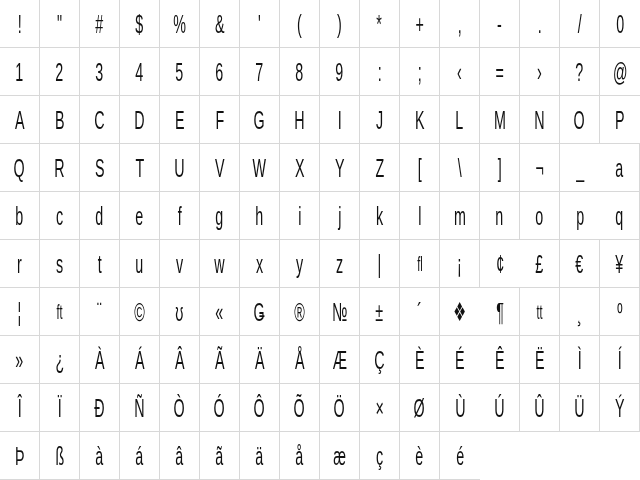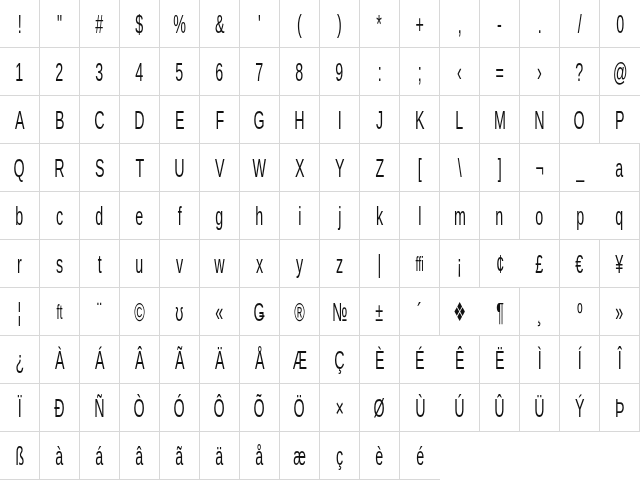--- a/index.html
+++ b/index.html
@@ -313,21 +313,21 @@
     <div class="cell">
       <span class="glyph">y</span>
     </div>
     <div class="cell">
       <span class="glyph">z</span>
     </div>
     <div class="cell">
       <span class="glyph">|</span>
     </div>
     <div class="cell">
-      <span class="glyph small">ffi</span>
+      <span class="glyph small">fl</span>
     </div>
     <div class="cell">
       <span class="glyph">¡</span>
     </div>
     <div class="cell rowend">
       <span class="glyph">¢</span>
     </div>
     <div class="cell">
       <span class="glyph">£</span>
     </div>
@@ -368,20 +368,23 @@
       <span class="glyph">±</span>
     </div>
     <div class="cell">
       <span class="glyph">´</span>
     </div>
     <div class="cell rowend">
       <span class="glyph">❖</span>
     </div>
     <div class="cell">
       <span class="glyph">¶</span>
+    </div>
+    <div class="cell">
+      <span class="glyph small">tt</span>
     </div>
     <div class="cell">
       <span class="glyph">¸</span>
     </div>
     <div class="cell">
       <span class="glyph">º</span>
     </div>
     <div class="cell">
       <span class="glyph">»</span>
     </div>

